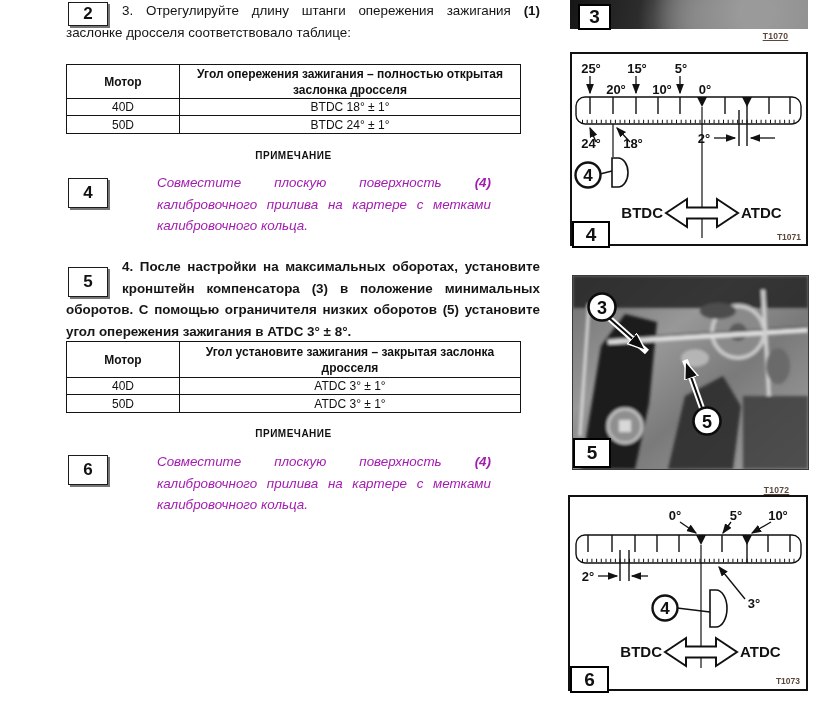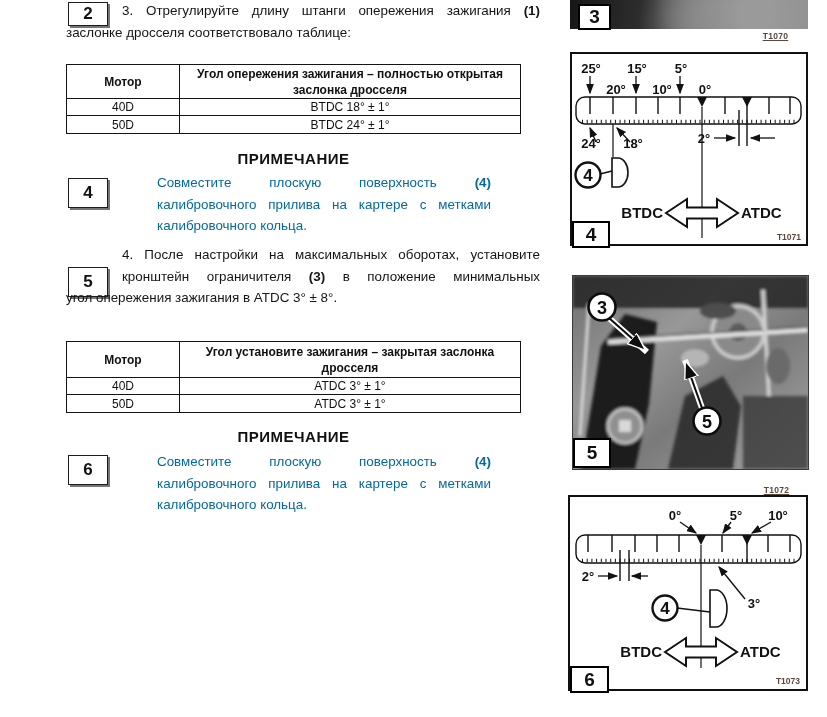--- a/index.html
+++ b/index.html
@@ -8,23 +8,23 @@
   .abs{position:absolute;}
   
   .stepbox{position:absolute;width:38px;background:#fff;border:1.5px solid #1c1c1c;
            box-shadow:2px 2px 0 rgba(45,45,45,.65);display:flex;align-items:center;justify-content:center;
            font-size:17px;font-weight:bold;}
   
   .para{position:absolute;font-size:13.4px;line-height:21.5px;color:#151515;}
   .ln{height:21.5px;overflow:visible;}
   .jl{text-align:justify;text-align-last:justify;}
   .ind{margin-left:56px;}
-  .note{color:#0369a1;}
+  .note{font-style:italic;color:#a21caf;}
   .heading{position:absolute;left:66px;width:455px;text-align:center;
-           font-size:15px;font-weight:bold;letter-spacing:.5px;}
+           font-size:10px;font-weight:bold;letter-spacing:.5px;}
   
   table.spec{position:absolute;left:66px;width:455px;border-collapse:collapse;table-layout:fixed;
              font-size:12px;}
   table.spec td,table.spec th{border:1.4px solid #141414;text-align:center;vertical-align:middle;
              padding:0 4px;}
   table.spec th{font-weight:bold;line-height:16px;}
   table.spec .c1{width:104px;}
   
   .figbox{position:absolute;background:#fff;border:2.6px solid #000;display:flex;align-items:center;
           justify-content:center;font-weight:bold;font-size:19px;z-index:5;}
@@ -80,23 +80,24 @@
   <div class="para note" style="left:157px;top:172px;width:334px;">
     <div class="ln jl"><span>Совместите плоскую поверхность </span><b>(4)</b></div>
     <div class="ln jl"><span>калибровочного прилива на картере с метками</span></div>
     <div class="ln"><span>калибровочного кольца.</span></div>
   </div>
 
   <div class="stepbox" style="left:68px;top:267px;height:28px;">
     <span>5</span>
   </div>
 
-  <div class="para" style="left:66px;top:244px;width:474px;">
+  <div class="para" style="left:66px;top:256px;width:474px;font-weight:bold;">
     <div class="ln jl ind"><span>4. После настройки на максимальных оборотах, установите</span></div>
-    <div class="ln jl ind"><span>кронштейн ограничителя </span><b>(3)</b><span> в положение минимальных</span></div>
+    <div class="ln jl ind"><span>кронштейн компенсатора </span><b>(3)</b><span> в положение минимальных</span></div>
+    <div class="ln jl"><span>оборотов. С помощью ограничителя низких оборотов </span><b>(5)</b><span> установите</span></div>
     <div class="ln"><span>угол опережения зажигания в ATDC 3° ± 8°.</span></div>
   </div>
 
   <table class="spec" style="top:341px;">
     <tbody>
         <tr style="height:36px;">
       <th class="c1">Мотор</th>
       <th>Угол установите зажигания – закрытая заслонка дросселя</th>
     </tr>
     <tr style="height:17px;">

